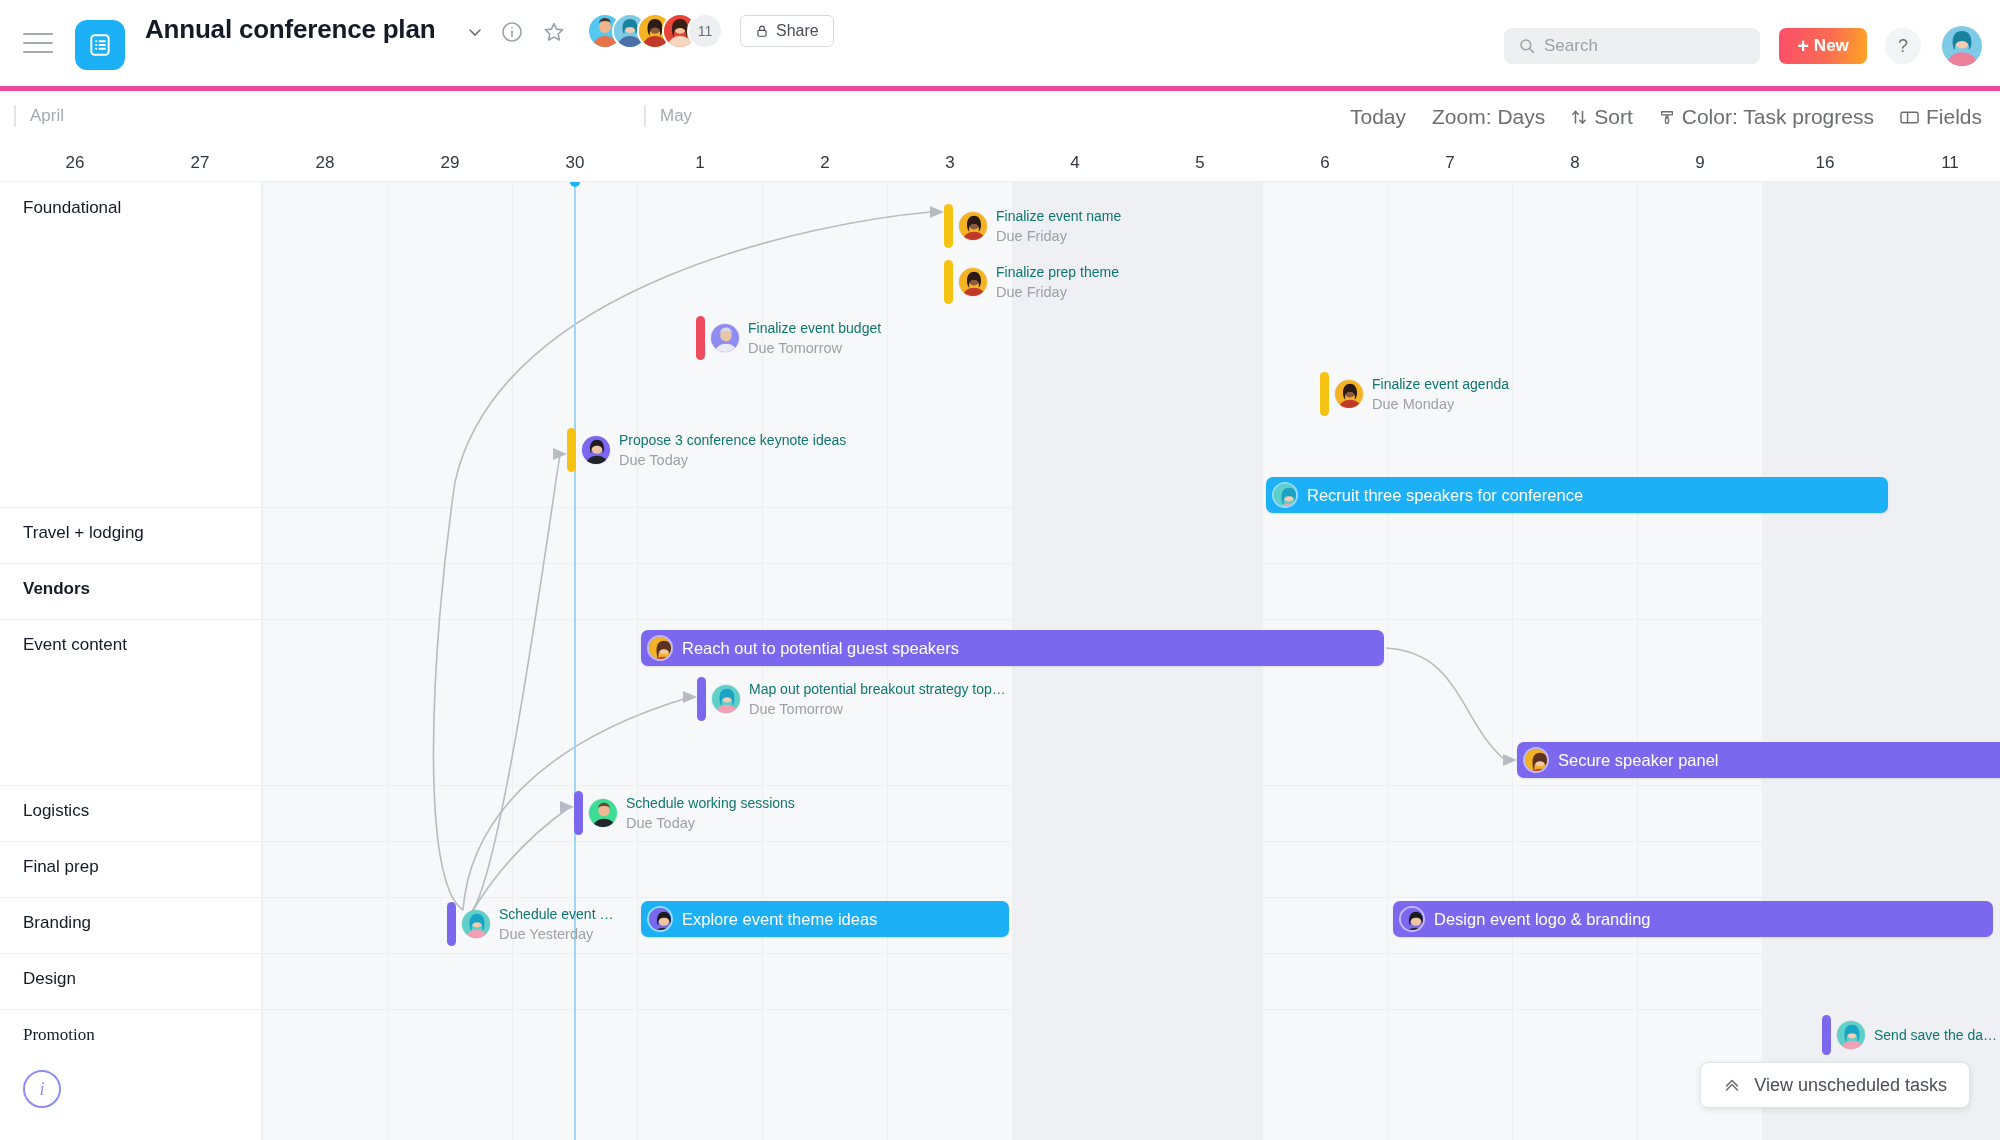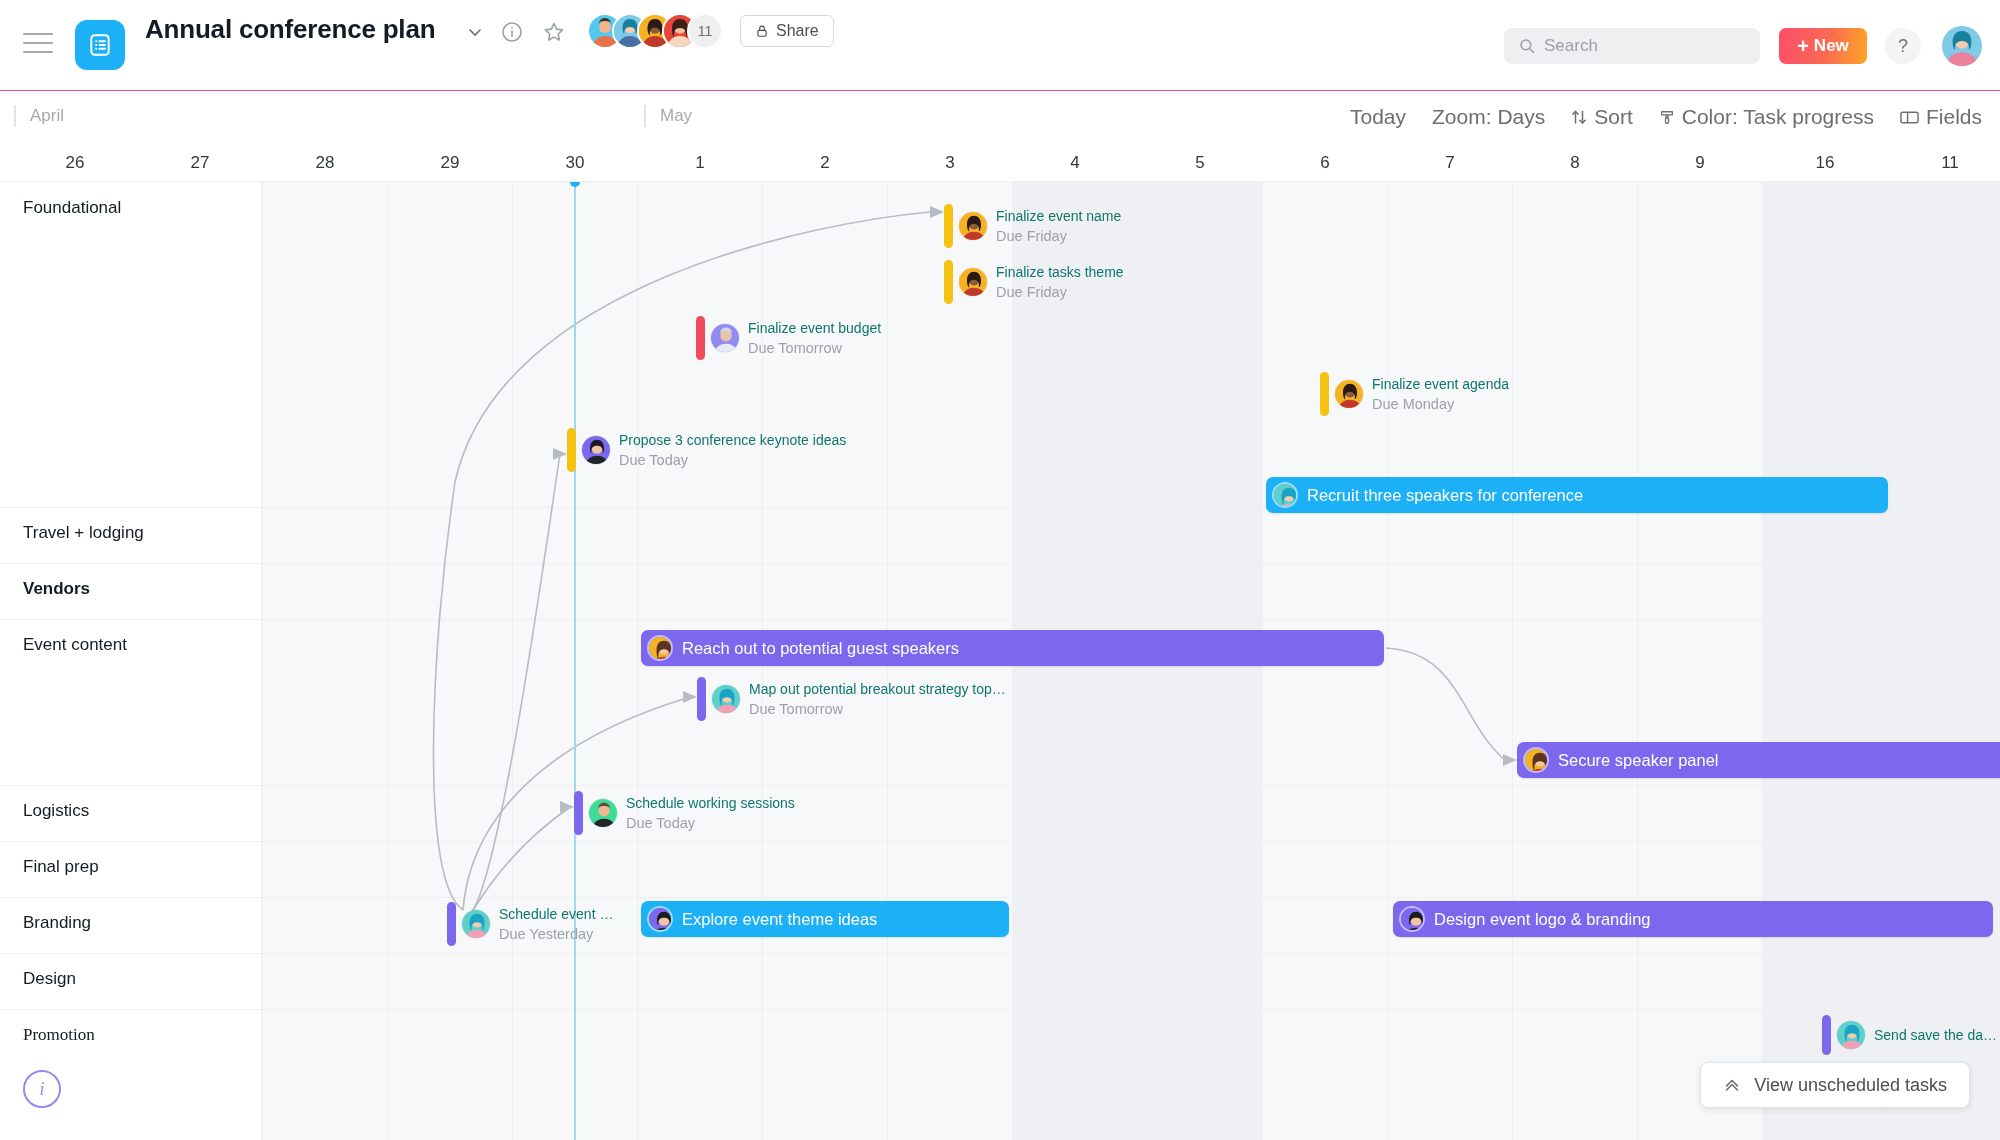--- a/index.html
+++ b/index.html
@@ -8,21 +8,21 @@
     font-family: "Liberation Sans", sans-serif;
     background: #fff;
     overflow: hidden;
     -webkit-font-smoothing: antialiased;
   }
   #app { position: relative; width: 2000px; height: 1140px; }
 
   
   .topbar {
     position: absolute; top: 0; left: 0; width: 2000px; height: 91px;
-    background: #fff; border-bottom: 1px solid #ec4899;
+    background: #fff; border-bottom: 5px solid #ec4899;
   }
   .hamburger {
     position: absolute; left: 23px; top: 33px; width: 30px; height: 24px;
     cursor: pointer;
   }
   .hamburger span {
     display: block; height: 2px; background: #a6a9ad; border-radius: 1px;
     margin-bottom: 7px;
   }
   .proj-icon {
@@ -454,21 +454,21 @@
         </div>
         <div class="task" style="left: 944px; top: 78px;">
           <div class="chip" style="height:44px;background:#f5c211;"></div>
           <span class="t-av" style="left:14px;top:7px;"><svg width="30" height="30" viewBox="0 0 32 32">
               <rect width="32" height="32" fill="#f5b324"></rect>
               <circle cx="16" cy="12.5" r="6.2" fill="#8d5a3b"></circle>
               <path d="M4 32c0-7 5.4-11 12-11s12 4 12 11z" fill="#c0392b"></path>
               <path d="M8.5 13.5c0-6.5 3.2-9.5 7.5-9.5s7.5 3 7.5 9.5c0 4-1.5 7-2.5 7 1-5-1-8-5-8s-6 3-5 8c-1 0-2.5-3-2.5-7z" fill="#2b1b14"></path>
             </svg></span>
           <div class="t-text" style="left:52px;top:3px;">
-            <div class="t-name">Finalize tasks theme</div>
+            <div class="t-name">Finalize prep theme</div>
             <div class="t-due">Due Friday</div>
           </div>
         </div>
         <div class="task" style="left: 696px; top: 134px;">
           <div class="chip" style="height:44px;background:#f04a5d;"></div>
           <span class="t-av" style="left:14px;top:7px;"><svg width="30" height="30" viewBox="0 0 32 32">
               <rect width="32" height="32" fill="#8f8bf2"></rect>
               <circle cx="16" cy="12.5" r="6.2" fill="#e8c4a8"></circle>
               <path d="M4 32c0-7 5.4-11 12-11s12 4 12 11z" fill="#e7eaee"></path>
               <path d="M9.3 11.5c0-5 2.9-7.8 6.7-7.8s6.7 2.8 6.7 7.8c0-3-2.9-4-6.7-4s-6.7 1-6.7 4z" fill="#d6d9dd"></path>

